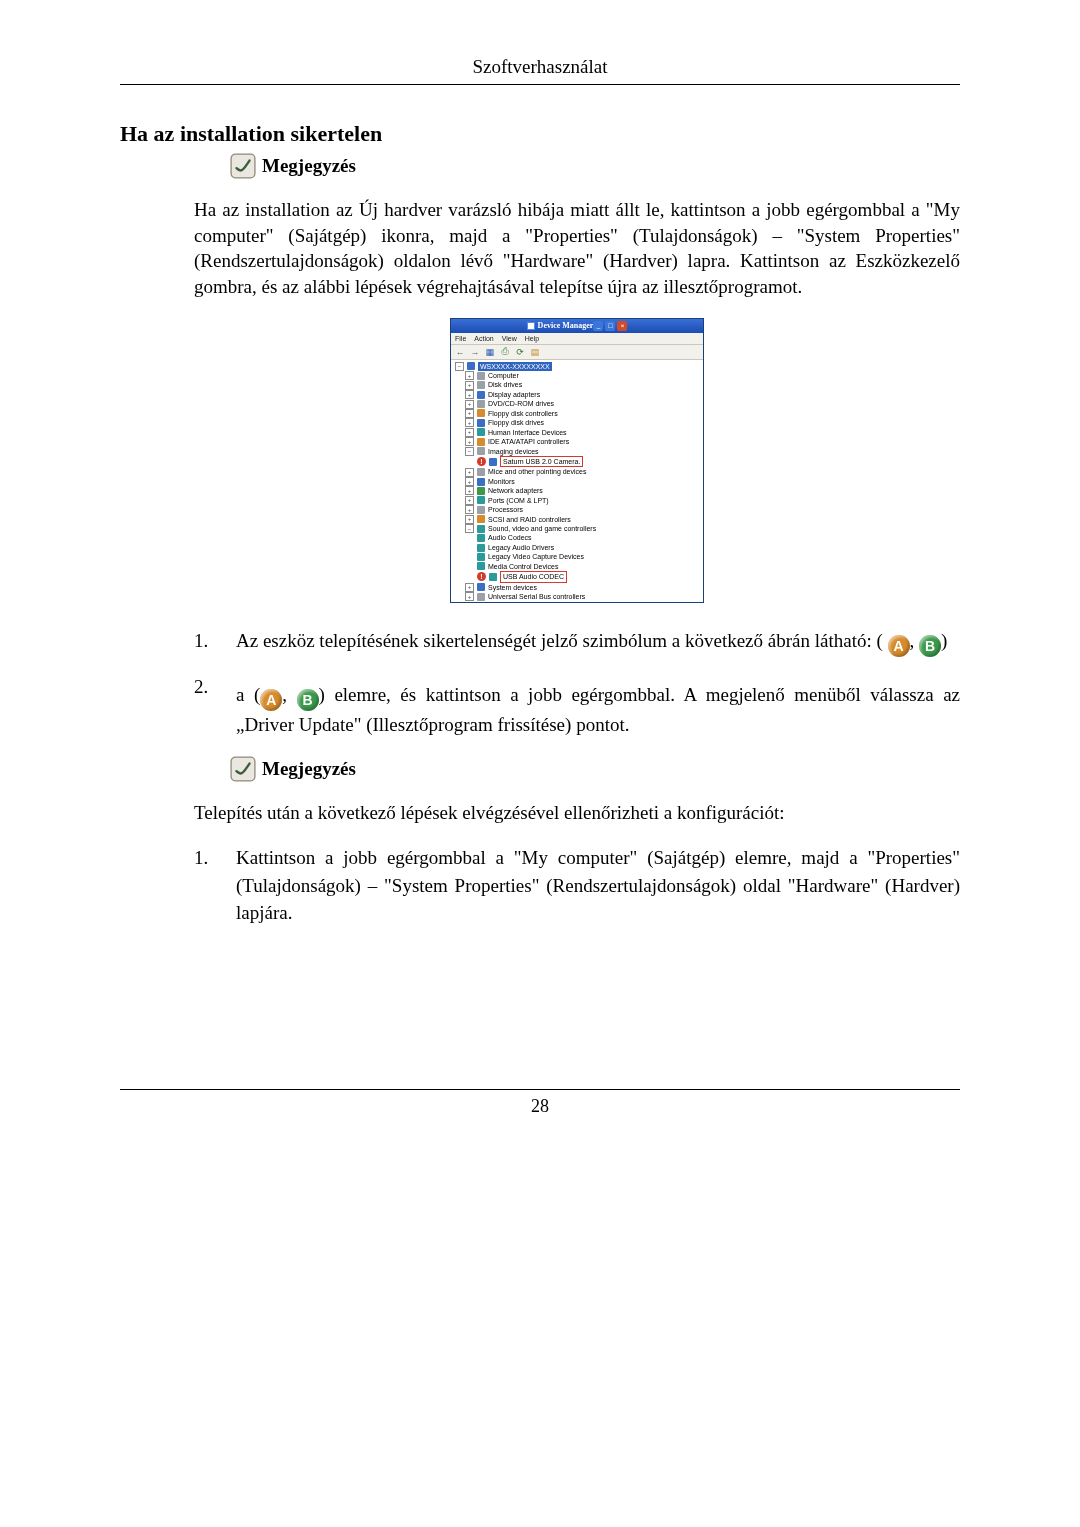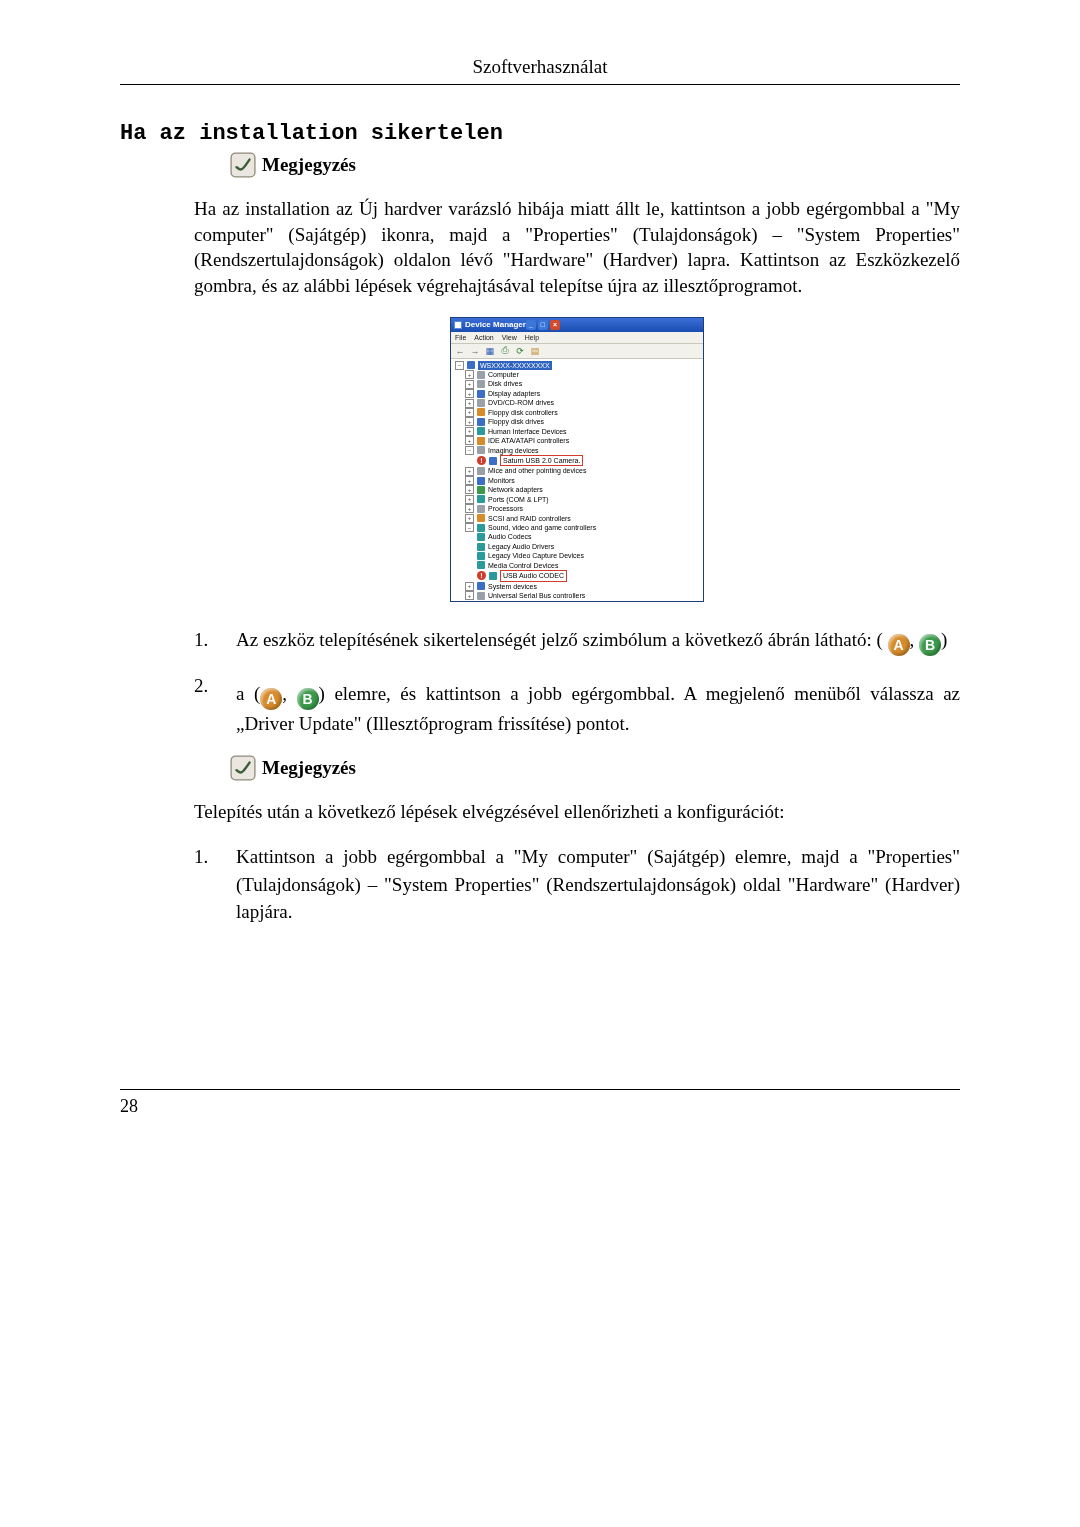--- a/index.html
+++ b/index.html
@@ -20,21 +20,21 @@
     text-align: center;
     font-size: 19px;
     margin-top: 6px;
   }
   .header-rule {
     border: none;
     border-top: 1px solid #000;
     margin: 6px 0 36px 0;
   }
   h2 {
-    font-family: Liberation Mono, monospace;
+    font-family: Liberation Serif, serif;
     font-weight: bold;
     font-size: 22px;
     margin: 0 0 6px 0;
   }
   .section-indent {
     margin-left: 74px;
   }
   .note-line {
     display: flex;
     align-items: center;
@@ -68,24 +68,25 @@
     font-family: Tahoma, Arial, sans-serif;
     font-size: 7px;
     background: #fff;
     color: #000;
   }
   .devmgr-title {
     background: linear-gradient(#3a6fd8, #1a4db0);
     color: #fff;
     display: flex;
     align-items: center;
-    justify-content: flex-start;
+    justify-content: center;
     padding: 2px 3px;
     font-size: 8px;
     font-weight: bold;
+    font-family: Liberation Serif, serif;
   }
   .devmgr-title-left {
     display: flex;
     align-items: center;
     gap: 3px;
   }
   .win-icon {
     width: 8px;
     height: 8px;
     background: #fff;
@@ -243,21 +244,21 @@
     left: 120px;
     right: 120px;
     bottom: 46px;
   }
   .footer-rule {
     border: none;
     border-top: 1px solid #000;
     margin: 0 0 6px 0;
   }
   .page-number {
-    text-align: left;
+    text-align: center;
     font-size: 18px;
   }
 </style>
 </head>
 <body>
 
 <div class="page">
 
   <div class="header-title">Szoftverhasználat</div>
   <hr class="header-rule">

